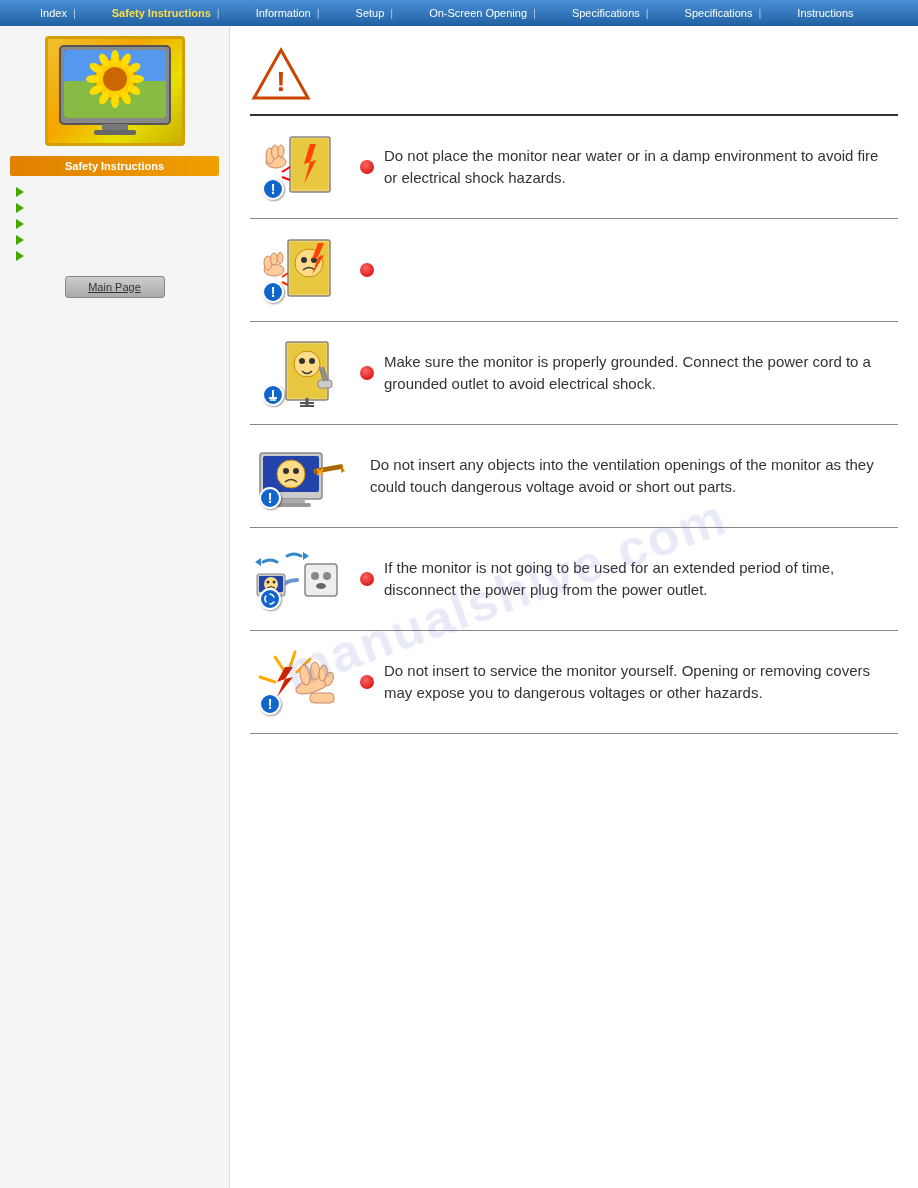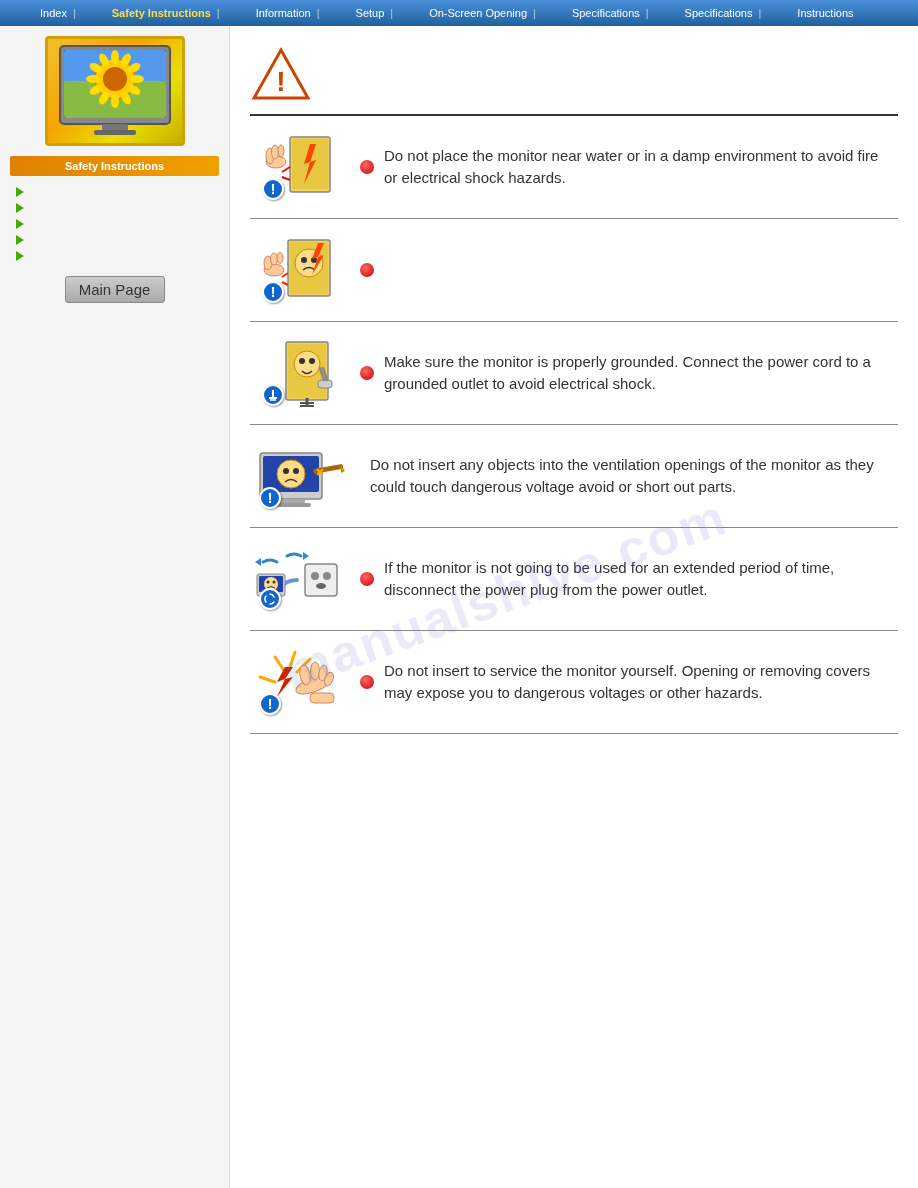--- a/index.html
+++ b/index.html
@@ -94,23 +94,24 @@
 
     .main-page-btn {
       background: linear-gradient(to bottom, #cccccc, #aaaaaa);
       border: 1px solid #888;
       border-radius: 3px;
       padding: 4px 10px;
       margin: 12px auto;
       display: block;
       width: 100px;
       text-align: center;
-      font-size: 15px;
+      font-size: 11px;
       color: #333;
       cursor: pointer;
+      text-decoration: underline;
     }
 
     
     .content-area {
       flex: 1;
       padding: 10px 20px;
     }
 
     
     .warning-section {

